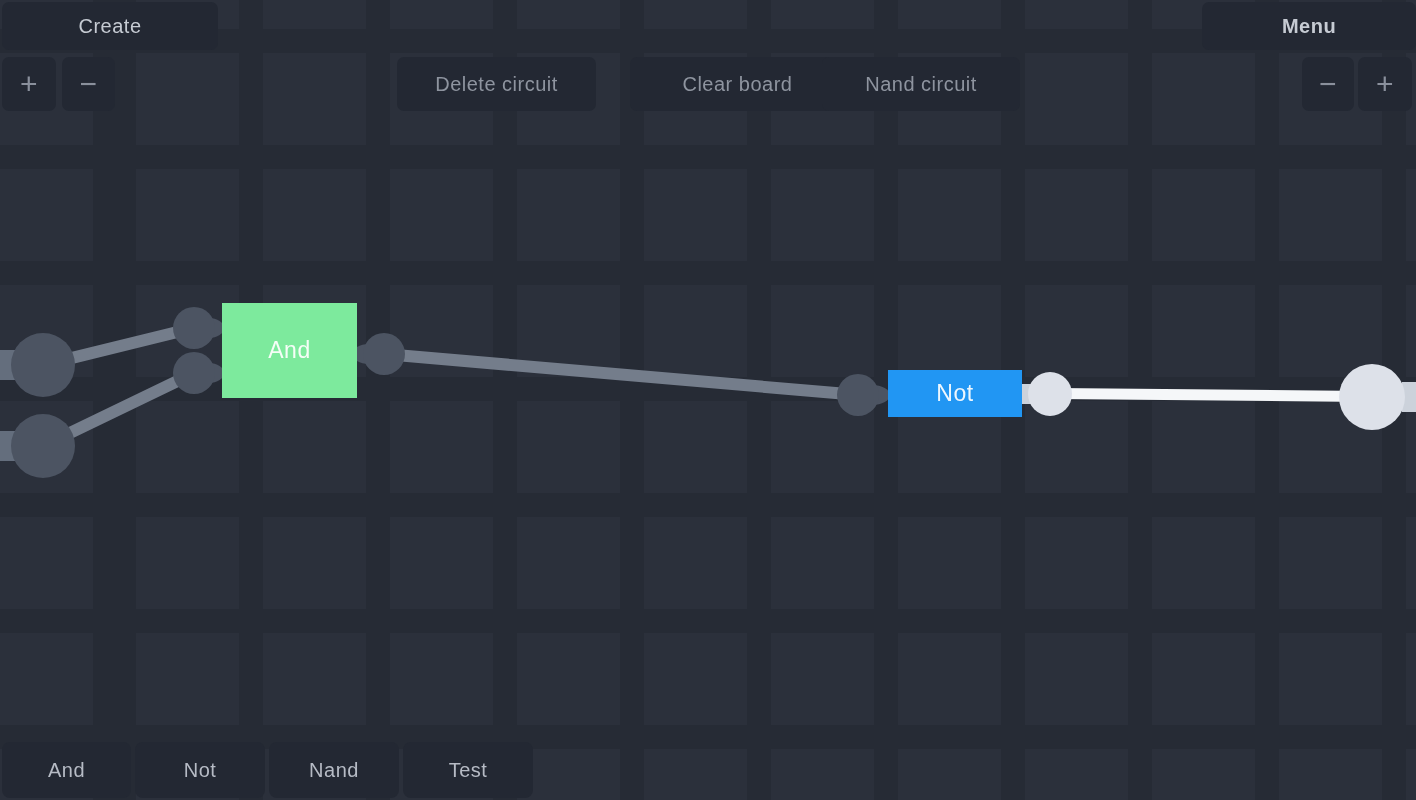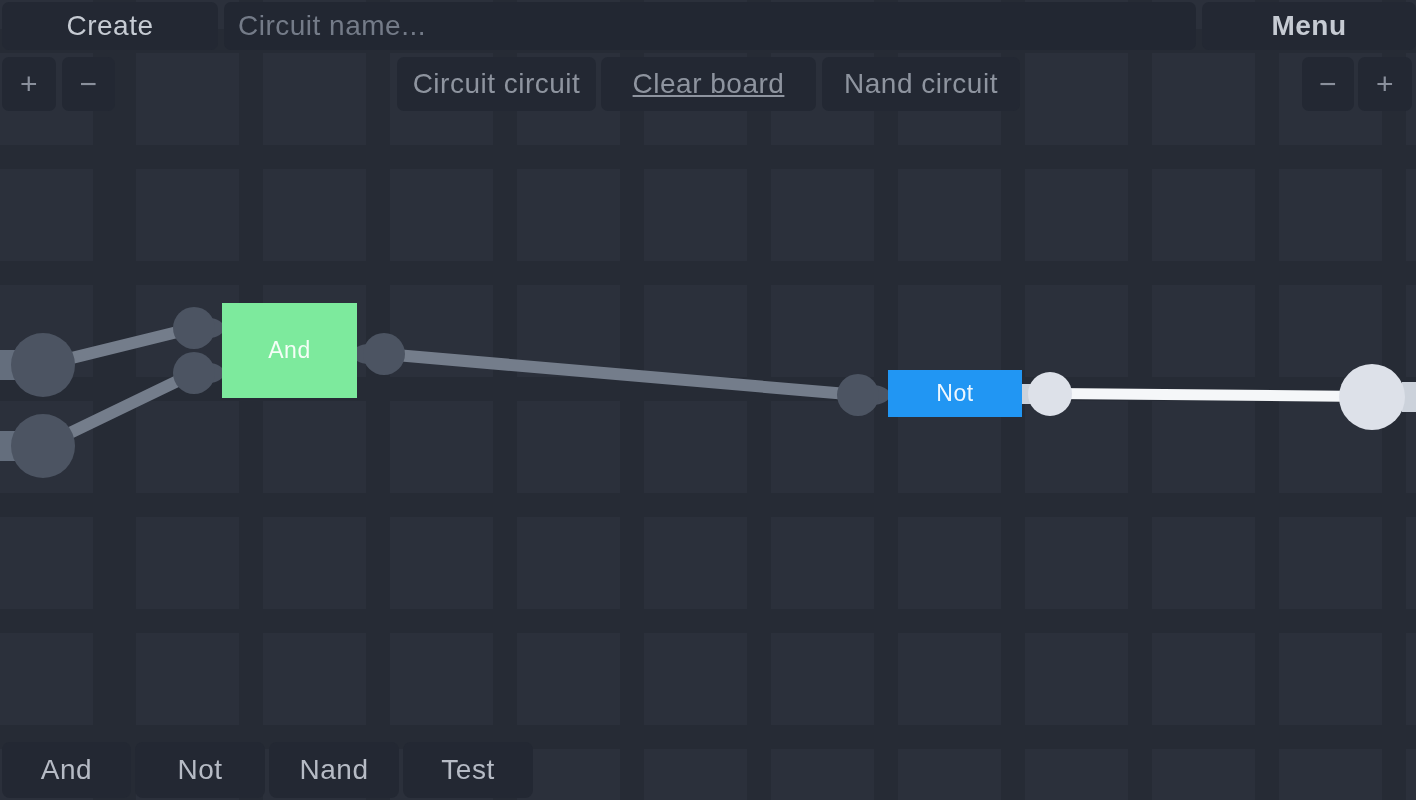--- a/index.html
+++ b/index.html
@@ -10,21 +10,21 @@
     background-image:
       repeating-linear-gradient(90deg,#262b35 0px,#262b35 24px,rgba(0,0,0,0) 24px,rgba(0,0,0,0) 127px),
       repeating-linear-gradient(180deg,#262b35 0px,#262b35 24px,rgba(0,0,0,0) 24px,rgba(0,0,0,0) 116px);
     background-position:112px 0px,0px 29px;
   }
   .abs{position:absolute;}
   
   .btn{
     position:absolute;background:#232833;border:none;border-radius:7px;
     color:#8e949f;display:flex;align-items:center;justify-content:center;
-    font-size:28px;letter-spacing:0.5px;cursor:pointer;padding:0;
+    font-size:20px;letter-spacing:0.5px;cursor:pointer;padding:0;
   }
   .btn.bright{color:#c6cbd3;}
   .btn.palette{color:#b6bbc5;border-radius:8px;}
   .zoom-btn{font-size:30px;font-weight:300;color:#8a909c;}
   .circuit-input{
     position:absolute;left:224px;top:2px;width:972px;height:48px;
     background:#222732;border:none;border-radius:7px;outline:none;
     color:#c6cbd3;font-size:28px;letter-spacing:0.5px;padding:0 14px;
   }
   .circuit-input::placeholder{color:#747b88;opacity:1;}
@@ -76,28 +76,27 @@
   <div class="node high" style="left:1339px;top:364px;width:66px;height:66px;"></div>
 
   <div class="gate and" style="left:222px;top:303px;width:135px;height:95px;">
     <span>And</span>
   </div>
   <div class="gate not" style="left:888px;top:370px;width:134px;height:47px;">
     <span>Not</span>
   </div>
 
   <button class="btn bright" style="left:2px;top:2px;width:216px;height:48px;">Create</button>
-  <input class="circuit-input" type="text" value="" placeholder="Circuit name..." style="">
   <button class="btn bright" style="left:1202px;top:2px;width:214px;height:48px;font-weight:bold;">Menu</button>
 
   <button class="btn zoom-btn" style="left:2px;top:57px;width:54px;height:54px;">+</button>
   <button class="btn zoom-btn" style="left:62px;top:57px;width:53px;height:54px;">−</button>
 
-  <button class="btn" style="left:397px;top:57px;width:199px;height:54px;">Circuit circuit</button>
-  <button class="btn" style="left:601px;top:57px;width:215px;height:54px;text-decoration:underline;">Clear board</button>
+  <button class="btn" style="left:397px;top:57px;width:199px;height:54px;">Delete circuit</button>
+  <button class="btn" style="left:630px;top:57px;width:215px;height:54px;">Clear board</button>
   <button class="btn" style="left:822px;top:57px;width:198px;height:54px;">Nand circuit</button>
 
   <button class="btn zoom-btn" style="left:1302px;top:57px;width:52px;height:54px;">−</button>
   <button class="btn zoom-btn" style="left:1358px;top:57px;width:54px;height:54px;">+</button>
 
   <button class="btn palette" style="left:2px;top:742px;width:129px;height:56px;">And</button>
   <button class="btn palette" style="left:135px;top:742px;width:130px;height:56px;">Not</button>
   <button class="btn palette" style="left:269px;top:742px;width:130px;height:56px;">Nand</button>
   <button class="btn palette" style="left:403px;top:742px;width:130px;height:56px;">Test</button>
 

